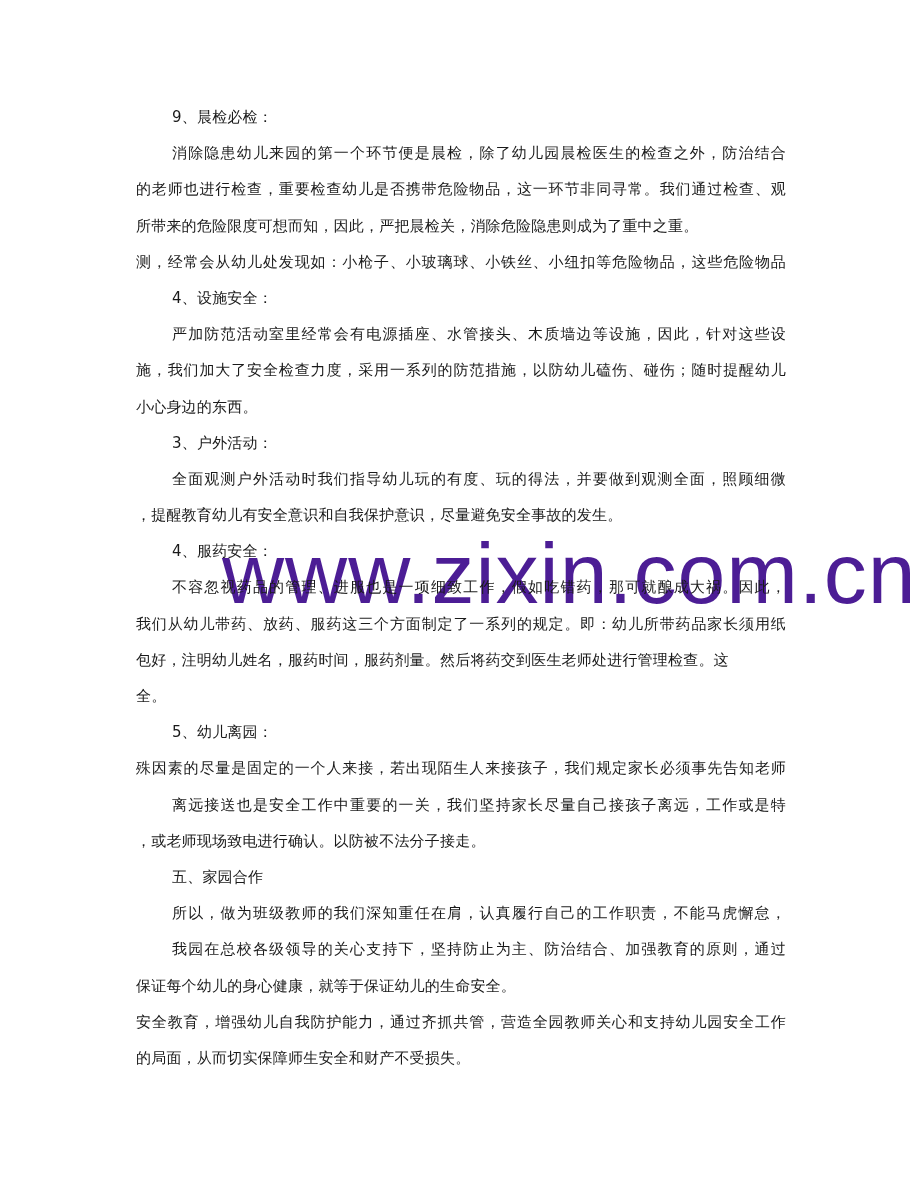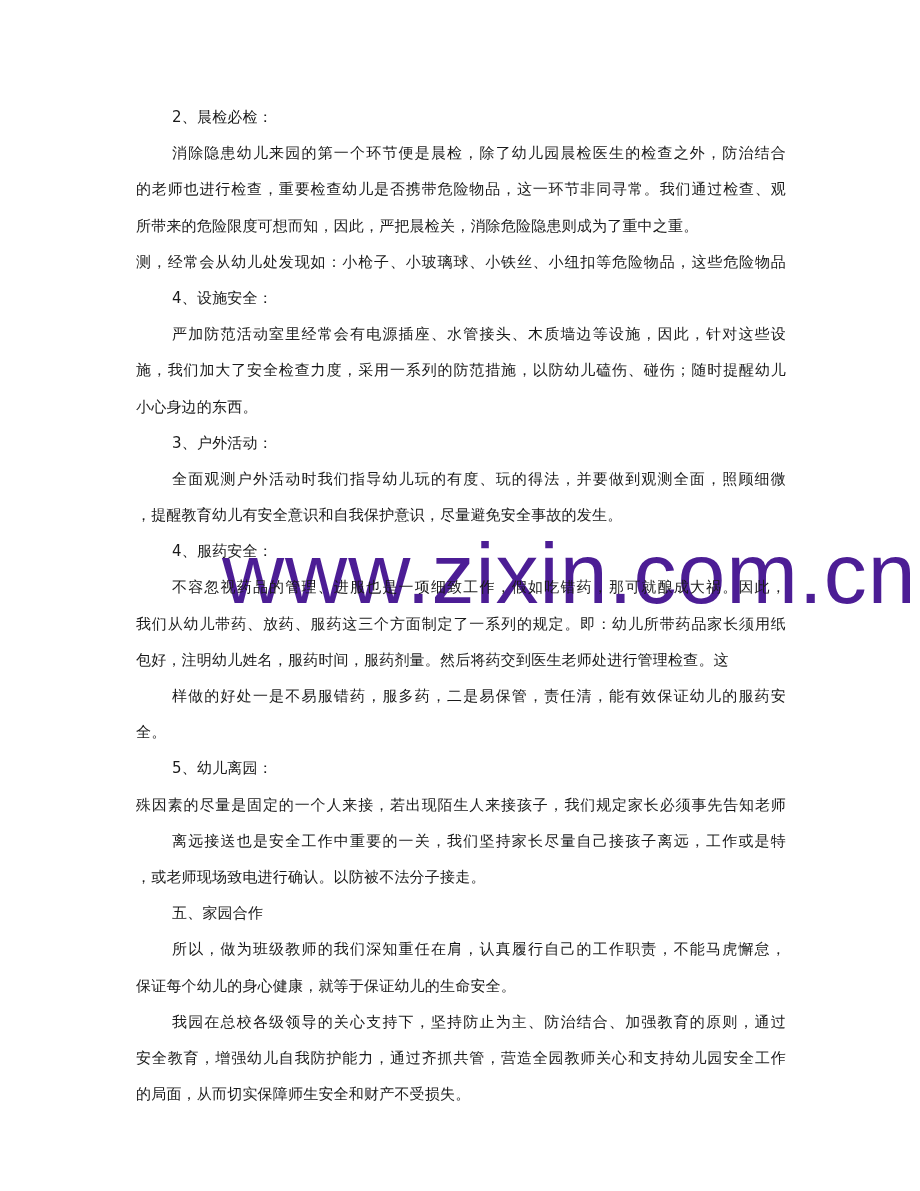--- a/index.html
+++ b/index.html
@@ -61,48 +61,47 @@
 </style>
 </head>
 <body>
 
 <div class="page">
 
   <div class="watermark">www.zixin.com.cn</div>
 
   <div class="content">
 
-    <div class="line indent">2、晨检必检：</div>
+    <div class="line indent">9、晨检必检：</div>
     <div class="line indent justify">消除隐患幼儿来园的第一个环节便是晨检，除了幼儿园晨检医生的检查之外，防治结合</div>
     <div class="line justify">的老师也进行检查，重要检查幼儿是否携带危险物品，这一环节非同寻常。我们通过检查、观</div>
     <div class="line">所带来的危险限度可想而知，因此，严把晨检关，消除危险隐患则成为了重中之重。</div>
     <div class="line justify">测，经常会从幼儿处发现如：小枪子、小玻璃球、小铁丝、小纽扣等危险物品，这些危险物品</div>
 
     <div class="line indent">4、设施安全：</div>
     <div class="line indent justify">严加防范活动室里经常会有电源插座、水管接头、木质墙边等设施，因此，针对这些设</div>
     <div class="line justify">施，我们加大了安全检查力度，采用一系列的防范措施，以防幼儿磕伤、碰伤；随时提醒幼儿</div>
     <div class="line">小心身边的东西。</div>
 
     <div class="line indent">3、户外活动：</div>
     <div class="line indent justify">全面观测户外活动时我们指导幼儿玩的有度、玩的得法，并要做到观测全面，照顾细微</div>
     <div class="line">，提醒教育幼儿有安全意识和自我保护意识，尽量避免安全事故的发生。</div>
 
     <div class="line indent">4、服药安全：</div>
     <div class="line indent justify">不容忽视药品的管理、进服也是一项细致工作，假如吃错药，那可就酿成大祸。因此，</div>
     <div class="line justify">我们从幼儿带药、放药、服药这三个方面制定了一系列的规定。即：幼儿所带药品家长须用纸</div>
     <div class="line">包好，注明幼儿姓名，服药时间，服药剂量。然后将药交到医生老师处进行管理检查。这</div>
-    <div class="line indent justify">样做的好处一是不易服错药，服多药，二是易保管，责任清，能有效保证幼儿的服药安</div>
     <div class="line">全。</div>
 
     <div class="line indent">5、幼儿离园：</div>
     <div class="line justify">殊因素的尽量是固定的一个人来接，若出现陌生人来接孩子，我们规定家长必须事先告知老师</div>
     <div class="line indent justify">离远接送也是安全工作中重要的一关，我们坚持家长尽量自己接孩子离远，工作或是特</div>
     <div class="line">，或老师现场致电进行确认。以防被不法分子接走。</div>
 
     <div class="line indent">五、家园合作</div>
     <div class="line indent justify">所以，做为班级教师的我们深知重任在肩，认真履行自己的工作职责，不能马虎懈怠，</div>
+    <div class="line indent justify">我园在总校各级领导的关心支持下，坚持防止为主、防治结合、加强教育的原则，通过</div>
     <div class="line">保证每个幼儿的身心健康，就等于保证幼儿的生命安全。</div>
-    <div class="line indent justify">我园在总校各级领导的关心支持下，坚持防止为主、防治结合、加强教育的原则，通过</div>
     <div class="line justify">安全教育，增强幼儿自我防护能力，通过齐抓共管，营造全园教师关心和支持幼儿园安全工作</div>
     <div class="line">的局面，从而切实保障师生安全和财产不受损失。</div>
 
   </div>
 </div>
 
 </body></html>

